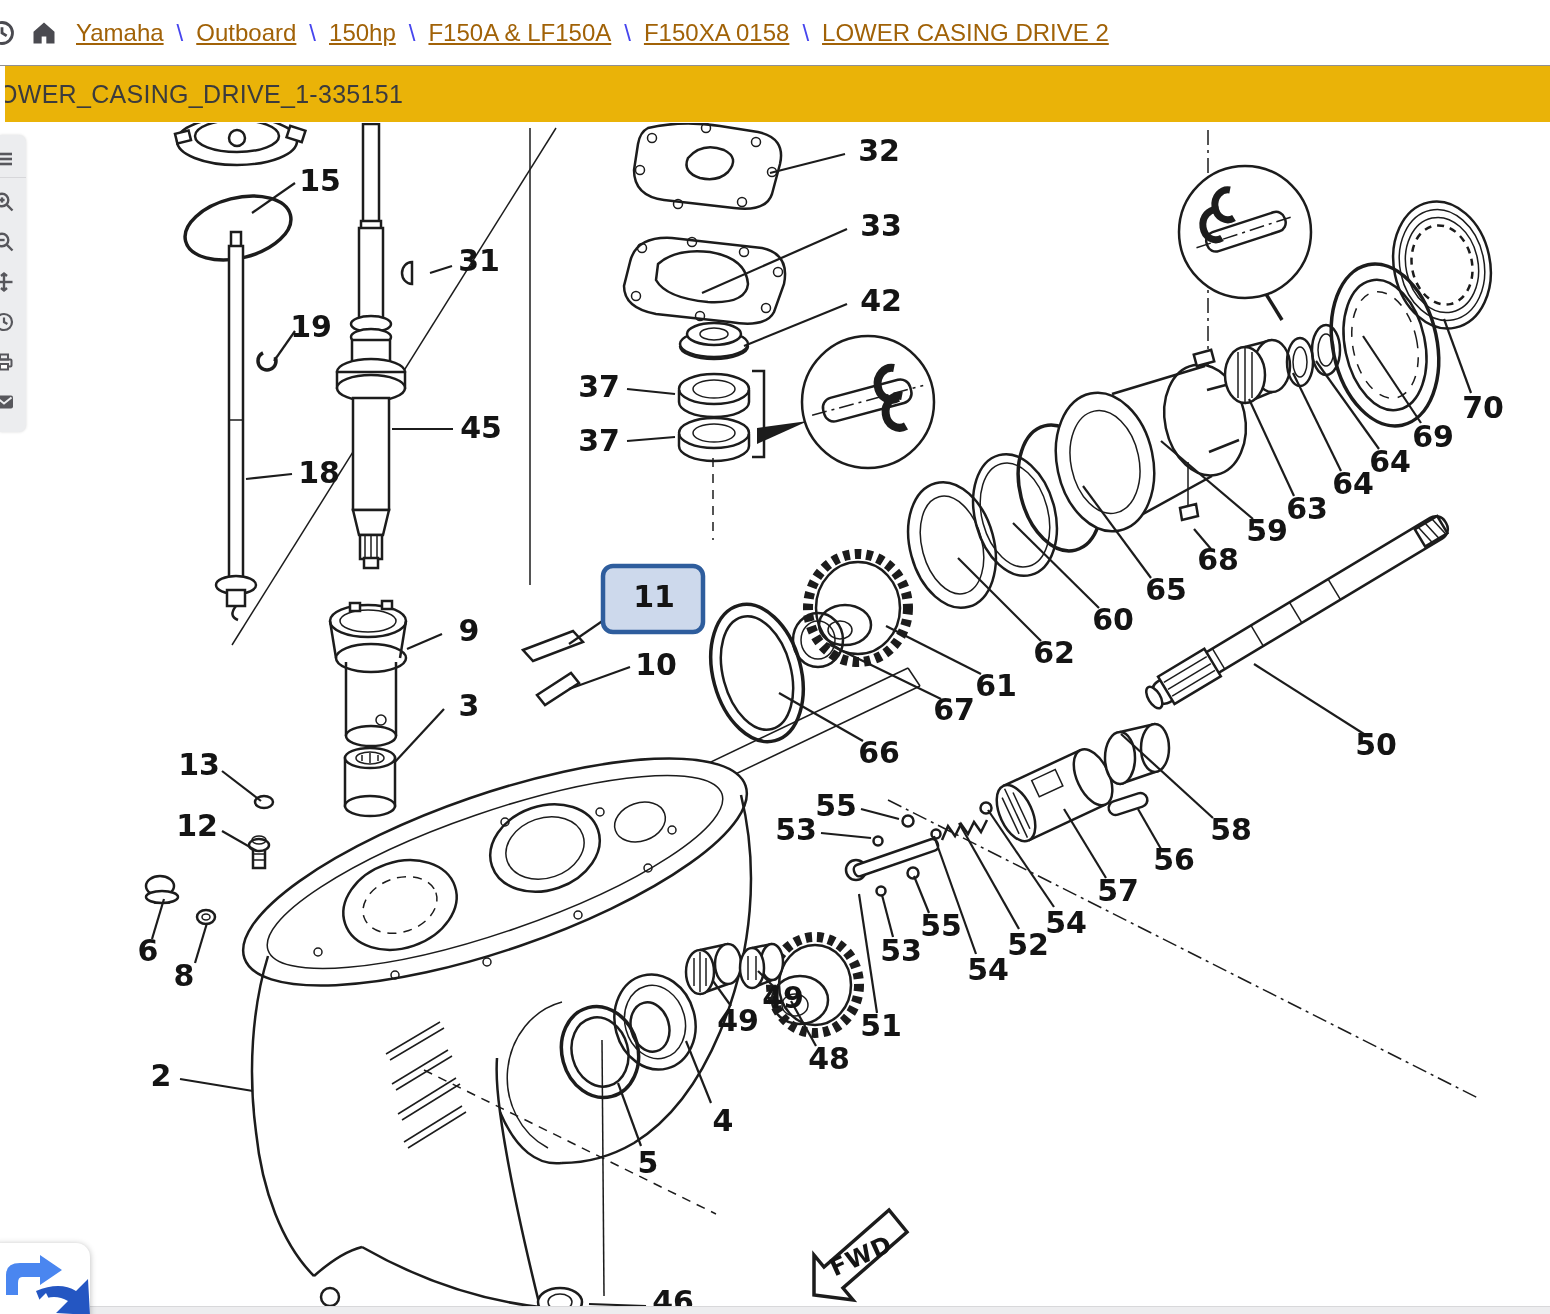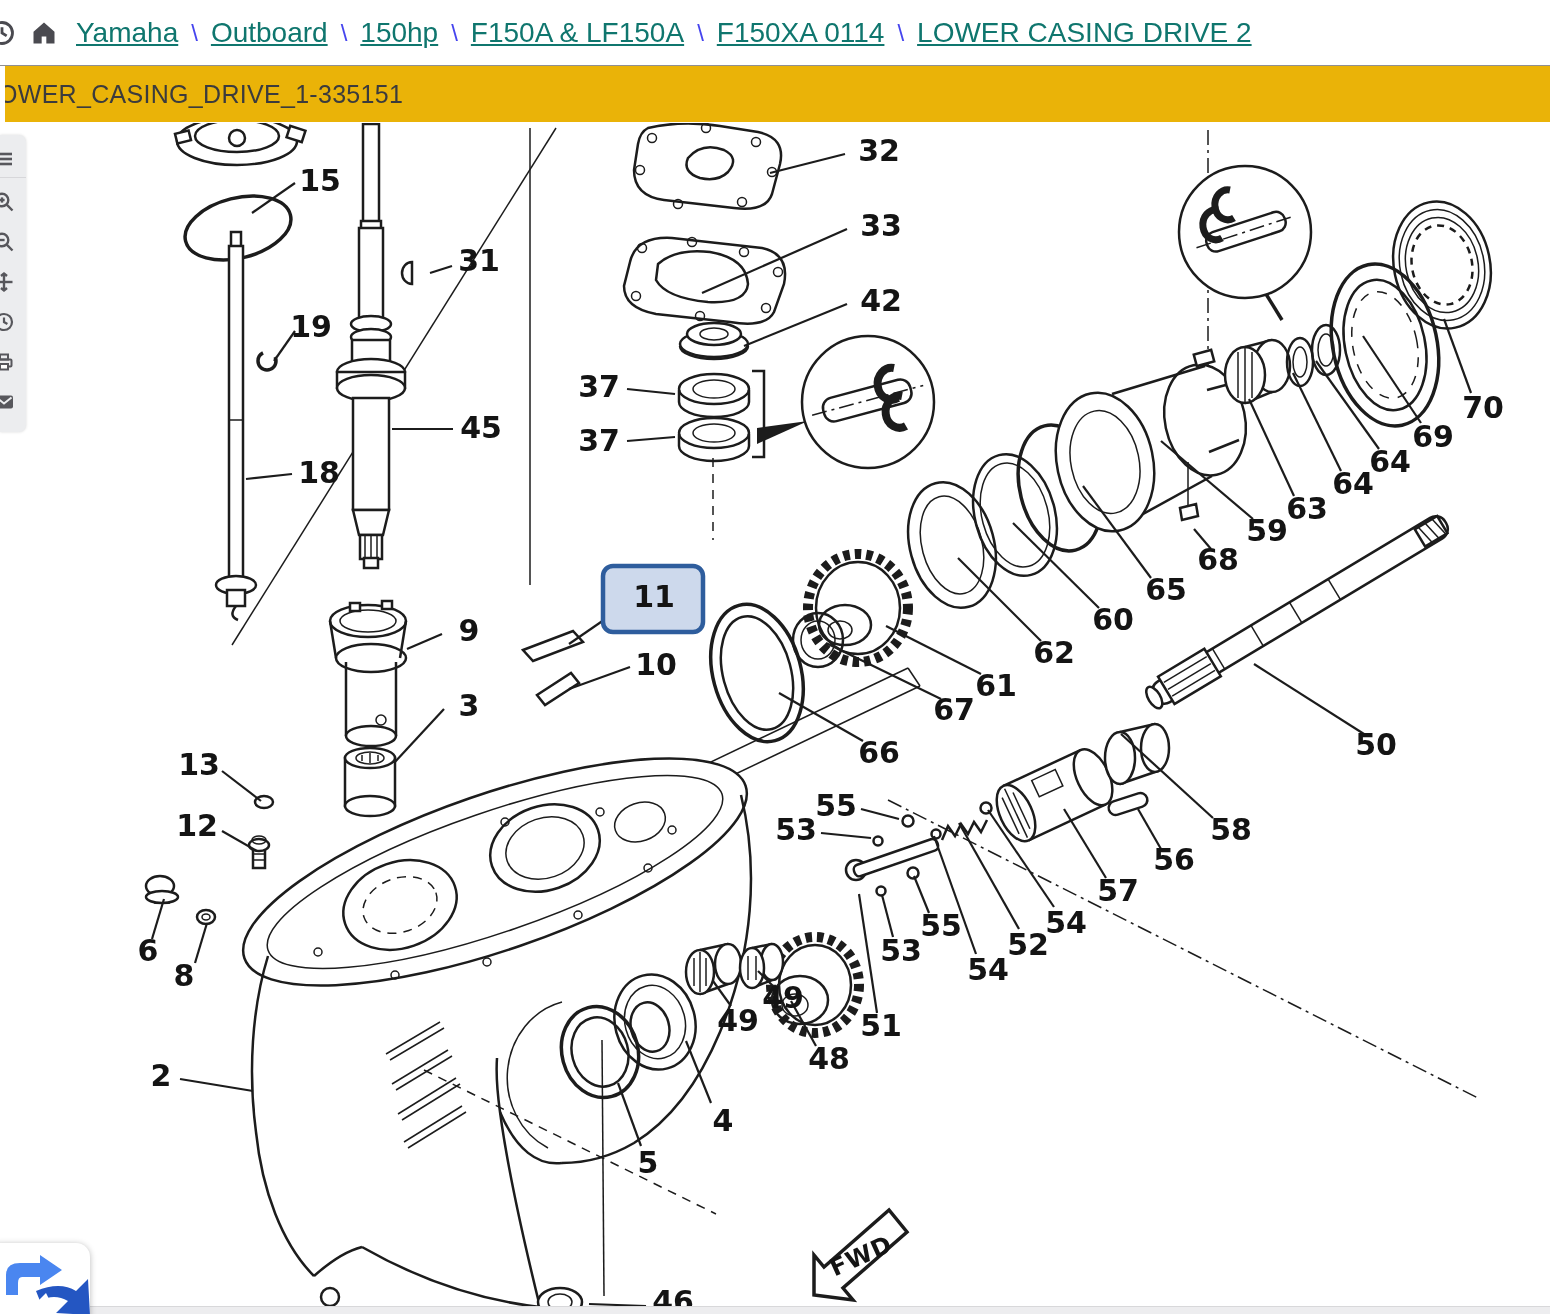--- a/index.html
+++ b/index.html
@@ -1,21 +1,21 @@
 <!DOCTYPE html>
 <html><head>
 <meta charset="utf-8">
 <style>
   html,body{margin:0;padding:0;background:#fff;}
   #app{position:relative;width:1550px;height:1314px;overflow:hidden;background:#fff;
        font-family:"Liberation Sans",sans-serif;}
   
   .crumbbar{position:absolute;left:0;top:0;width:100%;height:65px;display:flex;
             align-items:center;border-bottom:1.5px solid #8f8f92;background:#fff;}
-  .crumbbar a{color:#0f766e;font-size:28px;text-decoration:underline;white-space:nowrap;cursor:pointer;}
+  .crumbbar a{color:#a16207;font-size:24px;text-decoration:underline;white-space:nowrap;cursor:pointer;}
   .sep{color:#4645ee;font-size:24px;margin:0 13px;}
   .icon-history{margin-left:-12px;}
   .icon-home{margin-left:14px;margin-right:18px;}
   
   .titlebar{position:absolute;left:5px;top:66px;width:100%;height:56px;background:#eab308;
             display:flex;align-items:center;overflow:hidden;}
   .titlebar span{font-size:25px;color:#3b3b3d;margin-left:-7px;letter-spacing:.3px;}
   
   .toolbar{position:absolute;left:0;top:135px;width:26px;background:#ecedef;
            border-radius:0 7px 7px 0;display:flex;flex-direction:column;align-items:flex-start;
@@ -56,21 +56,21 @@
       <path d="M3 11 L12 3 L21 11 V21 H14 V15 H10 V21 H3 Z" fill="#4a4a50"></path>
     </svg>
     <a>Yamaha</a>
     <span class="sep">\</span>
     <a>Outboard</a>
     <span class="sep">\</span>
     <a>150hp</a>
     <span class="sep">\</span>
     <a>F150A &amp; LF150A</a>
     <span class="sep">\</span>
-    <a>F150XA 0114</a>
+    <a>F150XA 0158</a>
     <span class="sep">\</span>
     <a>LOWER CASING DRIVE 2</a>
   </div>
 
   <div class="titlebar">
     <span>OWER_CASING_DRIVE_1-335151</span>
   </div>
 
   <div class="toolbar">
     <div class="tbtn first">

